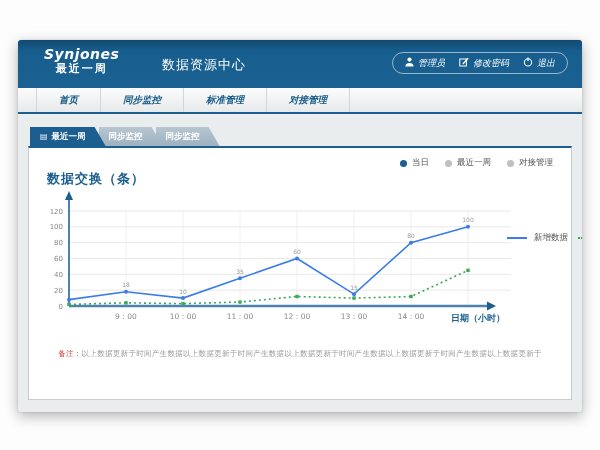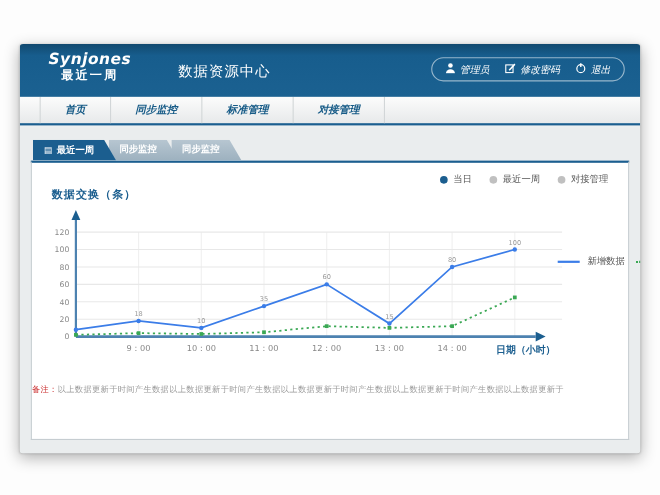--- a/index.html
+++ b/index.html
@@ -36,29 +36,29 @@
   .tab .tab-ico { font-size:8px; margin-right:4px; }
 
   .panel { position:absolute; left:10px; right:10px; top:30px; bottom:12px; background:#fff;
            border:1px solid #c6cdd1; border-top:2px solid #1b5e8f; }
 
   .filters { position:absolute; right:18px; top:9px; display:flex; align-items:flex-start; gap:16px; }
   .filter { display:flex; align-items:center; gap:5px; font-size:8.5px; color:#555; cursor:pointer; }
   .dot { width:7px; height:7px; border-radius:50%; background:#c0c0c0; }
   .filter.sel .dot { background:#1b5e8f; }
 
-  .chart-title { position:absolute; left:18px; top:22px; font-size:10px; font-weight:bold; color:#1b5e8f; letter-spacing:1px; }
+  .chart-title { position:absolute; left:18px; top:22px; font-size:13px; font-weight:bold; color:#1b5e8f; letter-spacing:1px; }
   .chart-wrap { position:absolute; left:14px; top:36px; }
 
   .legend { position:absolute; left:478px; top:84px; display:flex; flex-direction:row; gap:10px; }
   .lg-item { display:flex; align-items:center; gap:7px; font-size:8.5px; color:#555; white-space:nowrap; }
   .lg-line { width:20px; height:0; border-top:2px solid #3b7de8; }
   .lg-line.dotted { border-top-style:dotted; border-top-color:#3aa854; }
 
-  .note { position:absolute; left:0; right:0; bottom:40px; text-align:left; font-size:7.5px; color:#9a9a9a; letter-spacing:.3px; }
+  .note { position:absolute; left:0; right:0; bottom:40px; text-align:center; font-size:7.5px; color:#9a9a9a; letter-spacing:.3px; }
   .note .red { color:#cc3333; }
 </style>
 </head>
 <body>
 
 <div class="stage">
   <div class="card">
 
     <div class="hdr">
       <div class="logo">

